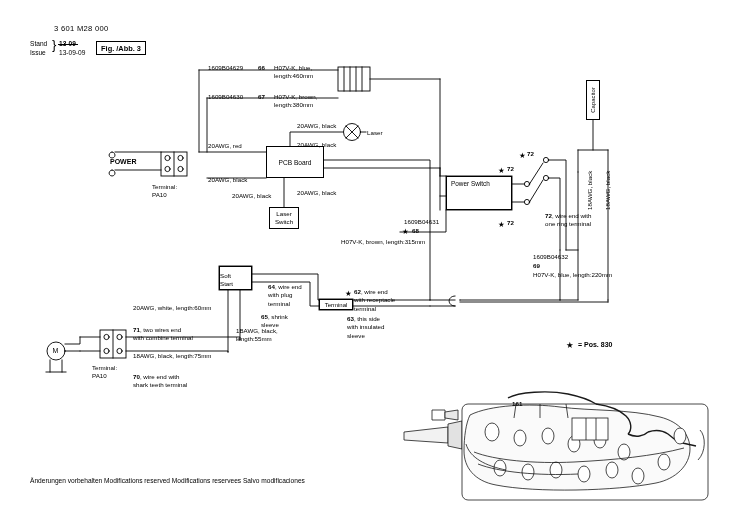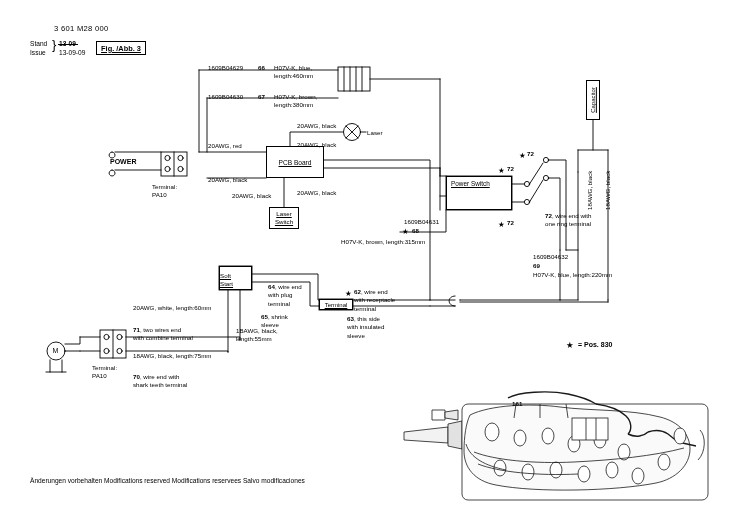--- a/index.html
+++ b/index.html
@@ -38,21 +38,20 @@
   #wires { left: 0; top: 0; width: 750px; height: 530px; }
 
   
   .box {
     border: 1px solid #000;
     background: #fff;
     display: flex; align-items: center; justify-content: center;
     text-align: center;
     font-size: 6.2px;
     box-sizing: border-box;
-    text-decoration: underline;
   }
   #pcb-box { left: 266px; top: 146px; width: 58px; height: 32px; font-size: 6.6px; }
   #laser-switch-box { left: 269px; top: 207px; width: 30px; height: 22px; line-height: 8px; }
   #power-switch-box { left: 446px; top: 176px; width: 66px; height: 34px; font-size: 6.4px;
       align-items: flex-start; justify-content: flex-start; padding: 3px 0 0 4px; }
   #soft-start-box { left: 219px; top: 266px; width: 33px; height: 24px; line-height: 8px;
       align-items: flex-start; padding-top: 3px; }
   #terminal-box { left: 319px; top: 299px; width: 34px; height: 11px; font-size: 6px; }
   #capacitor-box { left: 586px; top: 80px; width: 14px; height: 40px; }
   #capacitor-box span { transform: rotate(-90deg); font-size: 6px; white-space: nowrap; }

